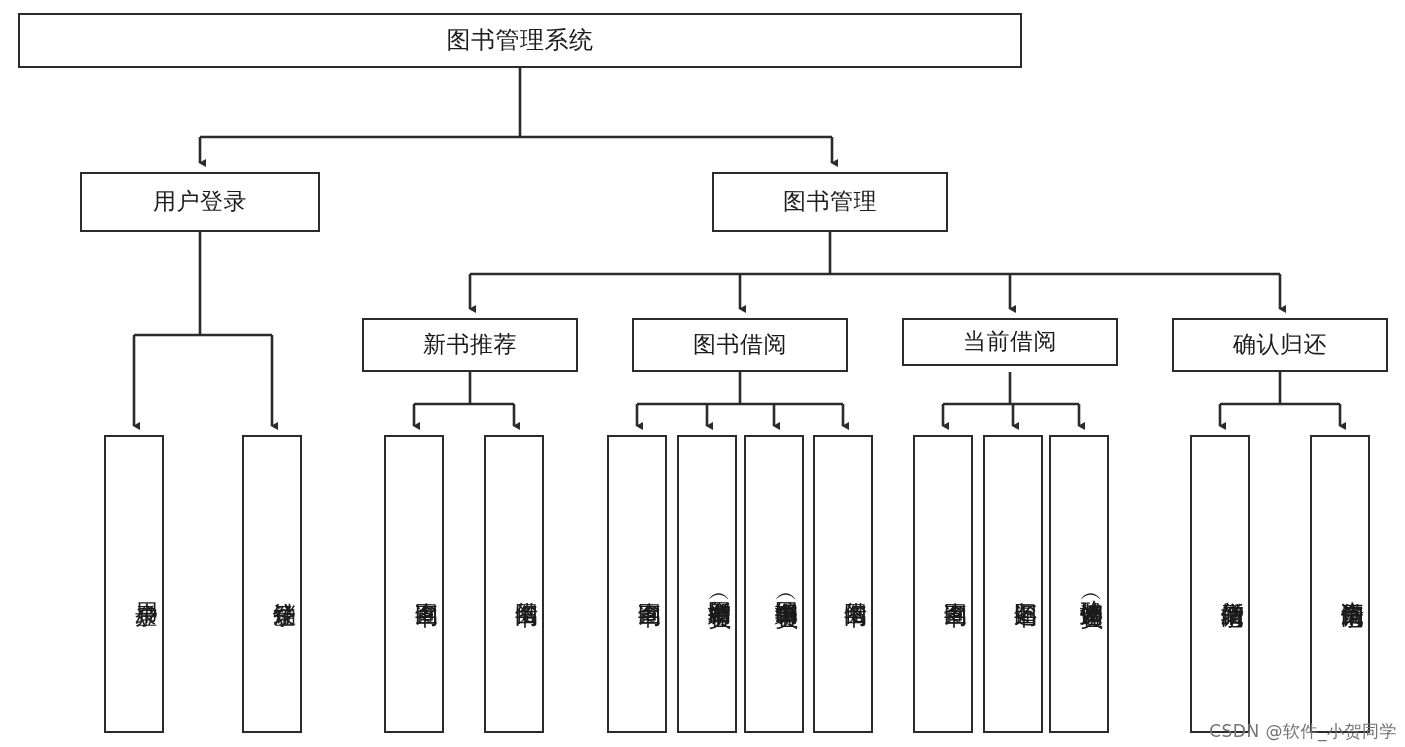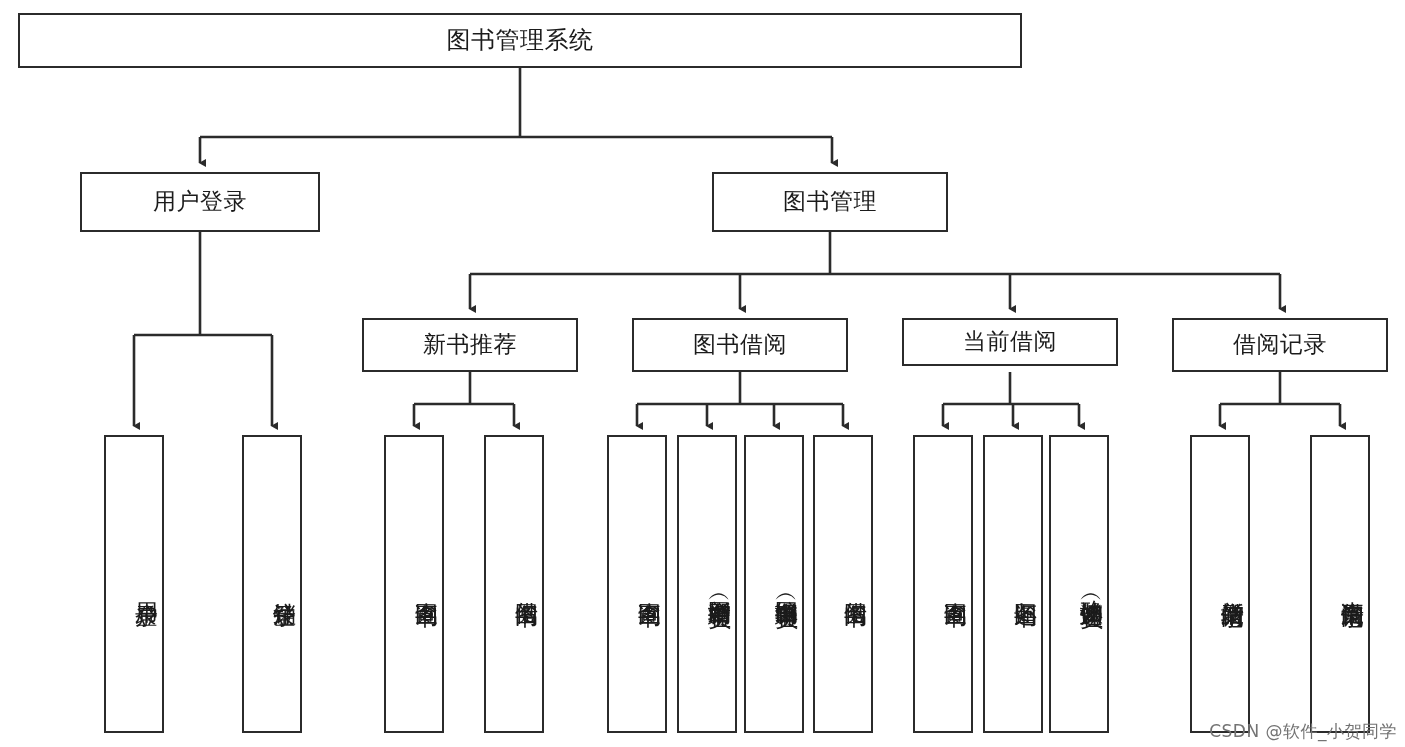--- a/index.html
+++ b/index.html
@@ -138,21 +138,21 @@
   <div class="node node-h" style="left:362px; top:318px; width:216px; height:54px;">
     <span>新书推荐</span>
   </div>
   <div class="node node-h" style="left:632px; top:318px; width:216px; height:54px;font-family:Liberation Serif, serif;">
     <span>图书借阅</span>
   </div>
   <div class="node node-h" style="left:902px; top:318px; width:216px; height:48px;">
     <span>当前借阅</span>
   </div>
   <div class="node node-h" style="left:1172px; top:318px; width:216px; height:54px;">
-    <span>借阅记录</span>
+    <span>确认归还</span>
   </div>
 
   <div class="node node-v" style="left:104px; top:435px; width:60px; height:298px;">
     <span class="vtext">用户登录</span>
   </div>
   <div class="node node-v" style="left:242px; top:435px; width:60px; height:298px;">
     <span class="vtext">注销登录</span>
   </div>
 
   <div class="node node-v" style="left:384px; top:435px; width:60px; height:298px;">

